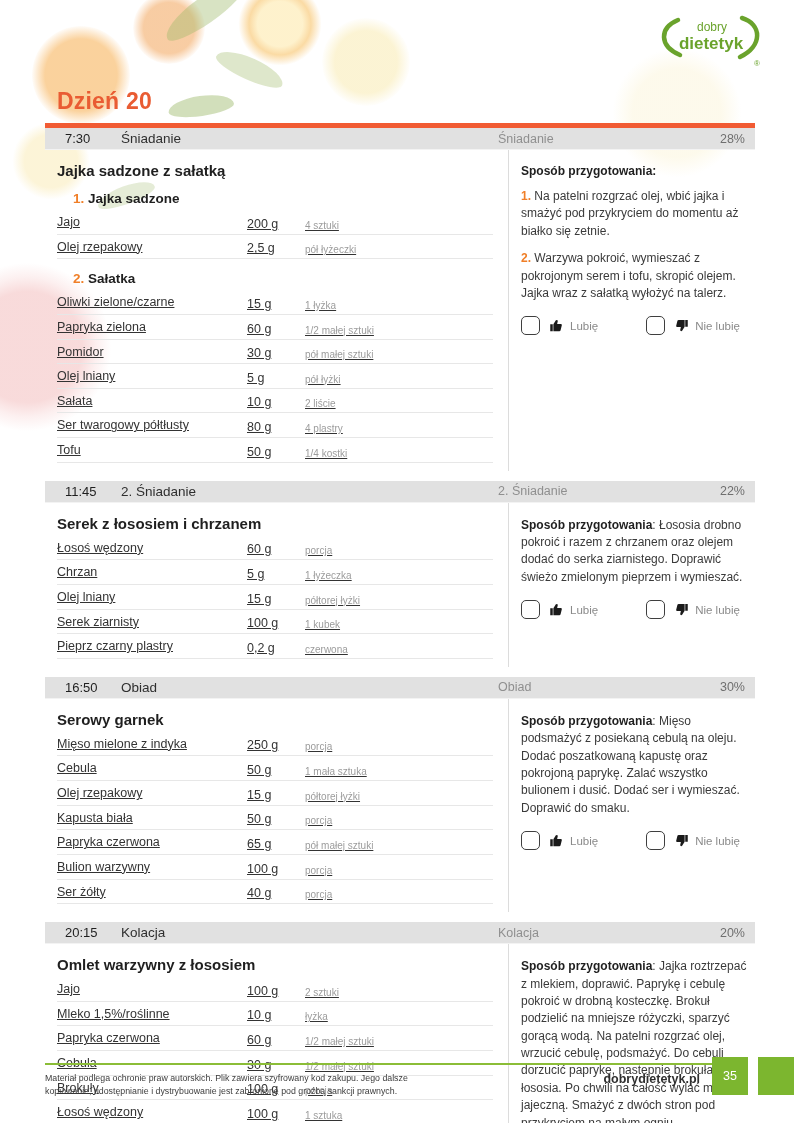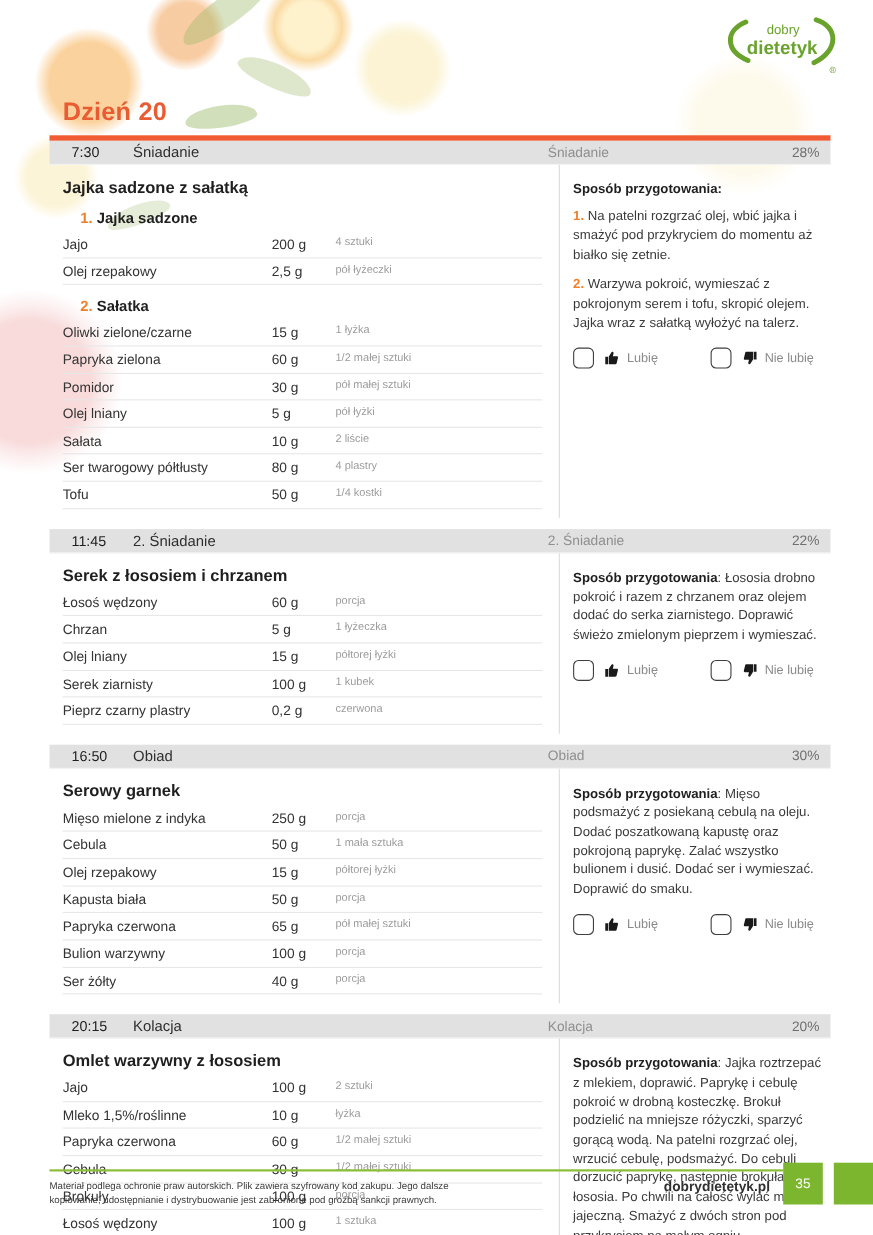--- a/index.html
+++ b/index.html
@@ -54,21 +54,21 @@
 
   
   .meal-body { display:flex; align-items:stretch; }
   .col-left { width:448px; padding:0 0 8px 12px; }
   .col-right { flex:1; border-left:1px solid #dcdcdc; margin-left:15px; padding:14px 0 8px 12px; }
 
   .dish { margin:12px 0 4px; font-size:15px; font-weight:bold; color:#1f1f1f; }
   .group-title { margin:12px 16px 4px; font-size:13.5px; font-weight:bold; color:#1f1f1f; }
   .num { color:#f07f28; font-weight:bold; }
 
-  .ing-row { display:flex; align-items:flex-start; padding:5px 0 3px; border-bottom:1px solid #e7e7e7; }
+  .ing-row { display:flex; align-items:flex-end; padding:5px 0 3px; border-bottom:1px solid #e7e7e7;text-decoration:underline; }
   .ing-name { width:190px; font-size:12.5px; color:#333; line-height:1.25; padding-right:6px; }
   .ing-amt { width:58px; font-size:12.5px; color:#333; }
   .ing-measure { flex:1; font-size:10px; color:#9c9c9c; }
 
   .prep-head { font-size:12px; font-weight:bold; color:#1f1f1f; margin-bottom:10px; }
   .prep, .step { font-size:12px; color:#3a3a3a; line-height:1.45; margin-bottom:10px; }
   .prep strong { color:#1f1f1f; }
   .step-num { color:#f07f28; font-weight:bold; }
 
   .vote-row { display:flex; align-items:center; margin-top:14px; }

